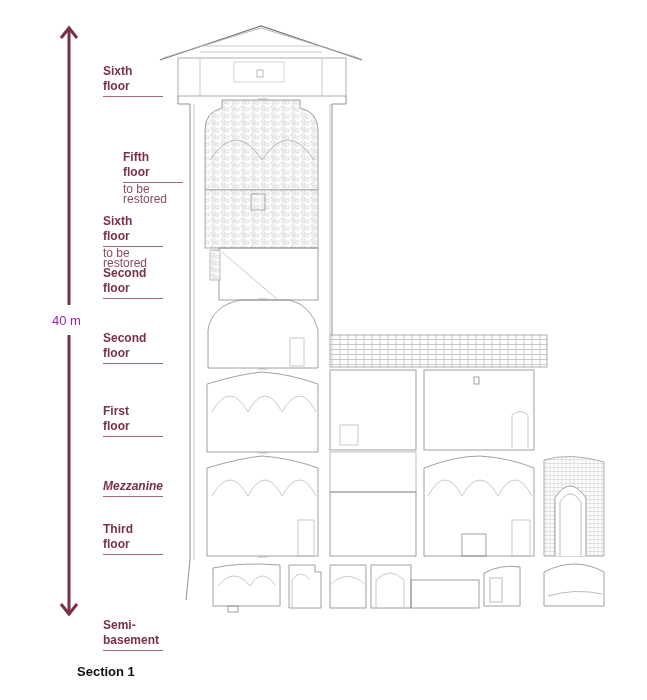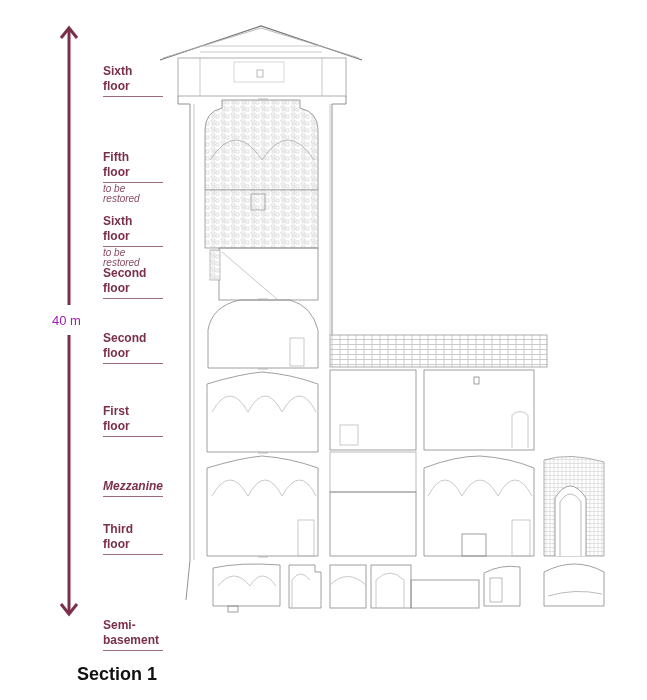--- a/index.html
+++ b/index.html
@@ -2,41 +2,41 @@
 <html><head>
 <meta charset="utf-8">
 <style>
   html, body { margin:0; padding:0; background:#ffffff; }
   body { width:647px; height:700px; position:relative; overflow:hidden; font-family:"Liberation Sans", "DejaVu Sans", sans-serif; }
   .arrow-svg { position:absolute; left:0; top:0; }
   .height-label { position:absolute; left:52px; top:313px; font-size:13px; color:#a21caf; font-weight:500; }
   .floor { position:absolute; left:103px; width:60px; color:#7a2f4b; font-weight:700; font-size:12px; line-height:15px; }
   .floor .name { display:block; }
   .floor .rule { display:block; width:60px; height:1px; background:#9c6a7c; margin-top:2px; }
-  .floor .note { display:block; font-style:italic; font-weight:400; font-size:10px; line-height:10px; color:#8a4a62; margin-top:1px; }
+  .floor .note { display:block; font-weight:400; font-size:12px; line-height:10px; color:#8a4a62; margin-top:1px; }
   .drawing { position:absolute; left:0; top:0; }
-  .caption { position:absolute; left:77px; top:664px; font-size:18px; font-weight:700; color:#111; }
+  .caption { position:absolute; left:77px; top:664px; font-size:13px; font-weight:700; color:#111; }
 </style>
 </head>
 <body>
 
 <svg class="arrow-svg" width="647" height="700">
   <line x1="69" y1="30" x2="69" y2="305" stroke="#7a2f4b" stroke-width="3"></line>
   <line x1="69" y1="335" x2="69" y2="612" stroke="#7a2f4b" stroke-width="3"></line>
   <polyline points="61,38 69,28 77,38" fill="none" stroke="#7a2f4b" stroke-width="3"></polyline>
   <polyline points="61,604 69,614 77,604" fill="none" stroke="#7a2f4b" stroke-width="3"></polyline>
 </svg>
 <div class="height-label">40 m</div>
 
 <div class="floor" style="top:64px;">
   <span class="name">Sixth</span>
   <span class="name">floor</span>
   <span class="rule"></span>
 </div>
-<div class="floor" style="top:150px;">
+<div class="floor" style="top:150px;margin-left:20px;">
   <span class="name">Fifth</span>
   <span class="name">floor</span>
   <span class="rule"></span>
   <span class="note">to be restored</span>
 </div>
 <div class="floor" style="top:214px;">
   <span class="name">Sixth</span>
   <span class="name">floor</span>
   <span class="rule"></span>
   <span class="note">to be restored</span>

